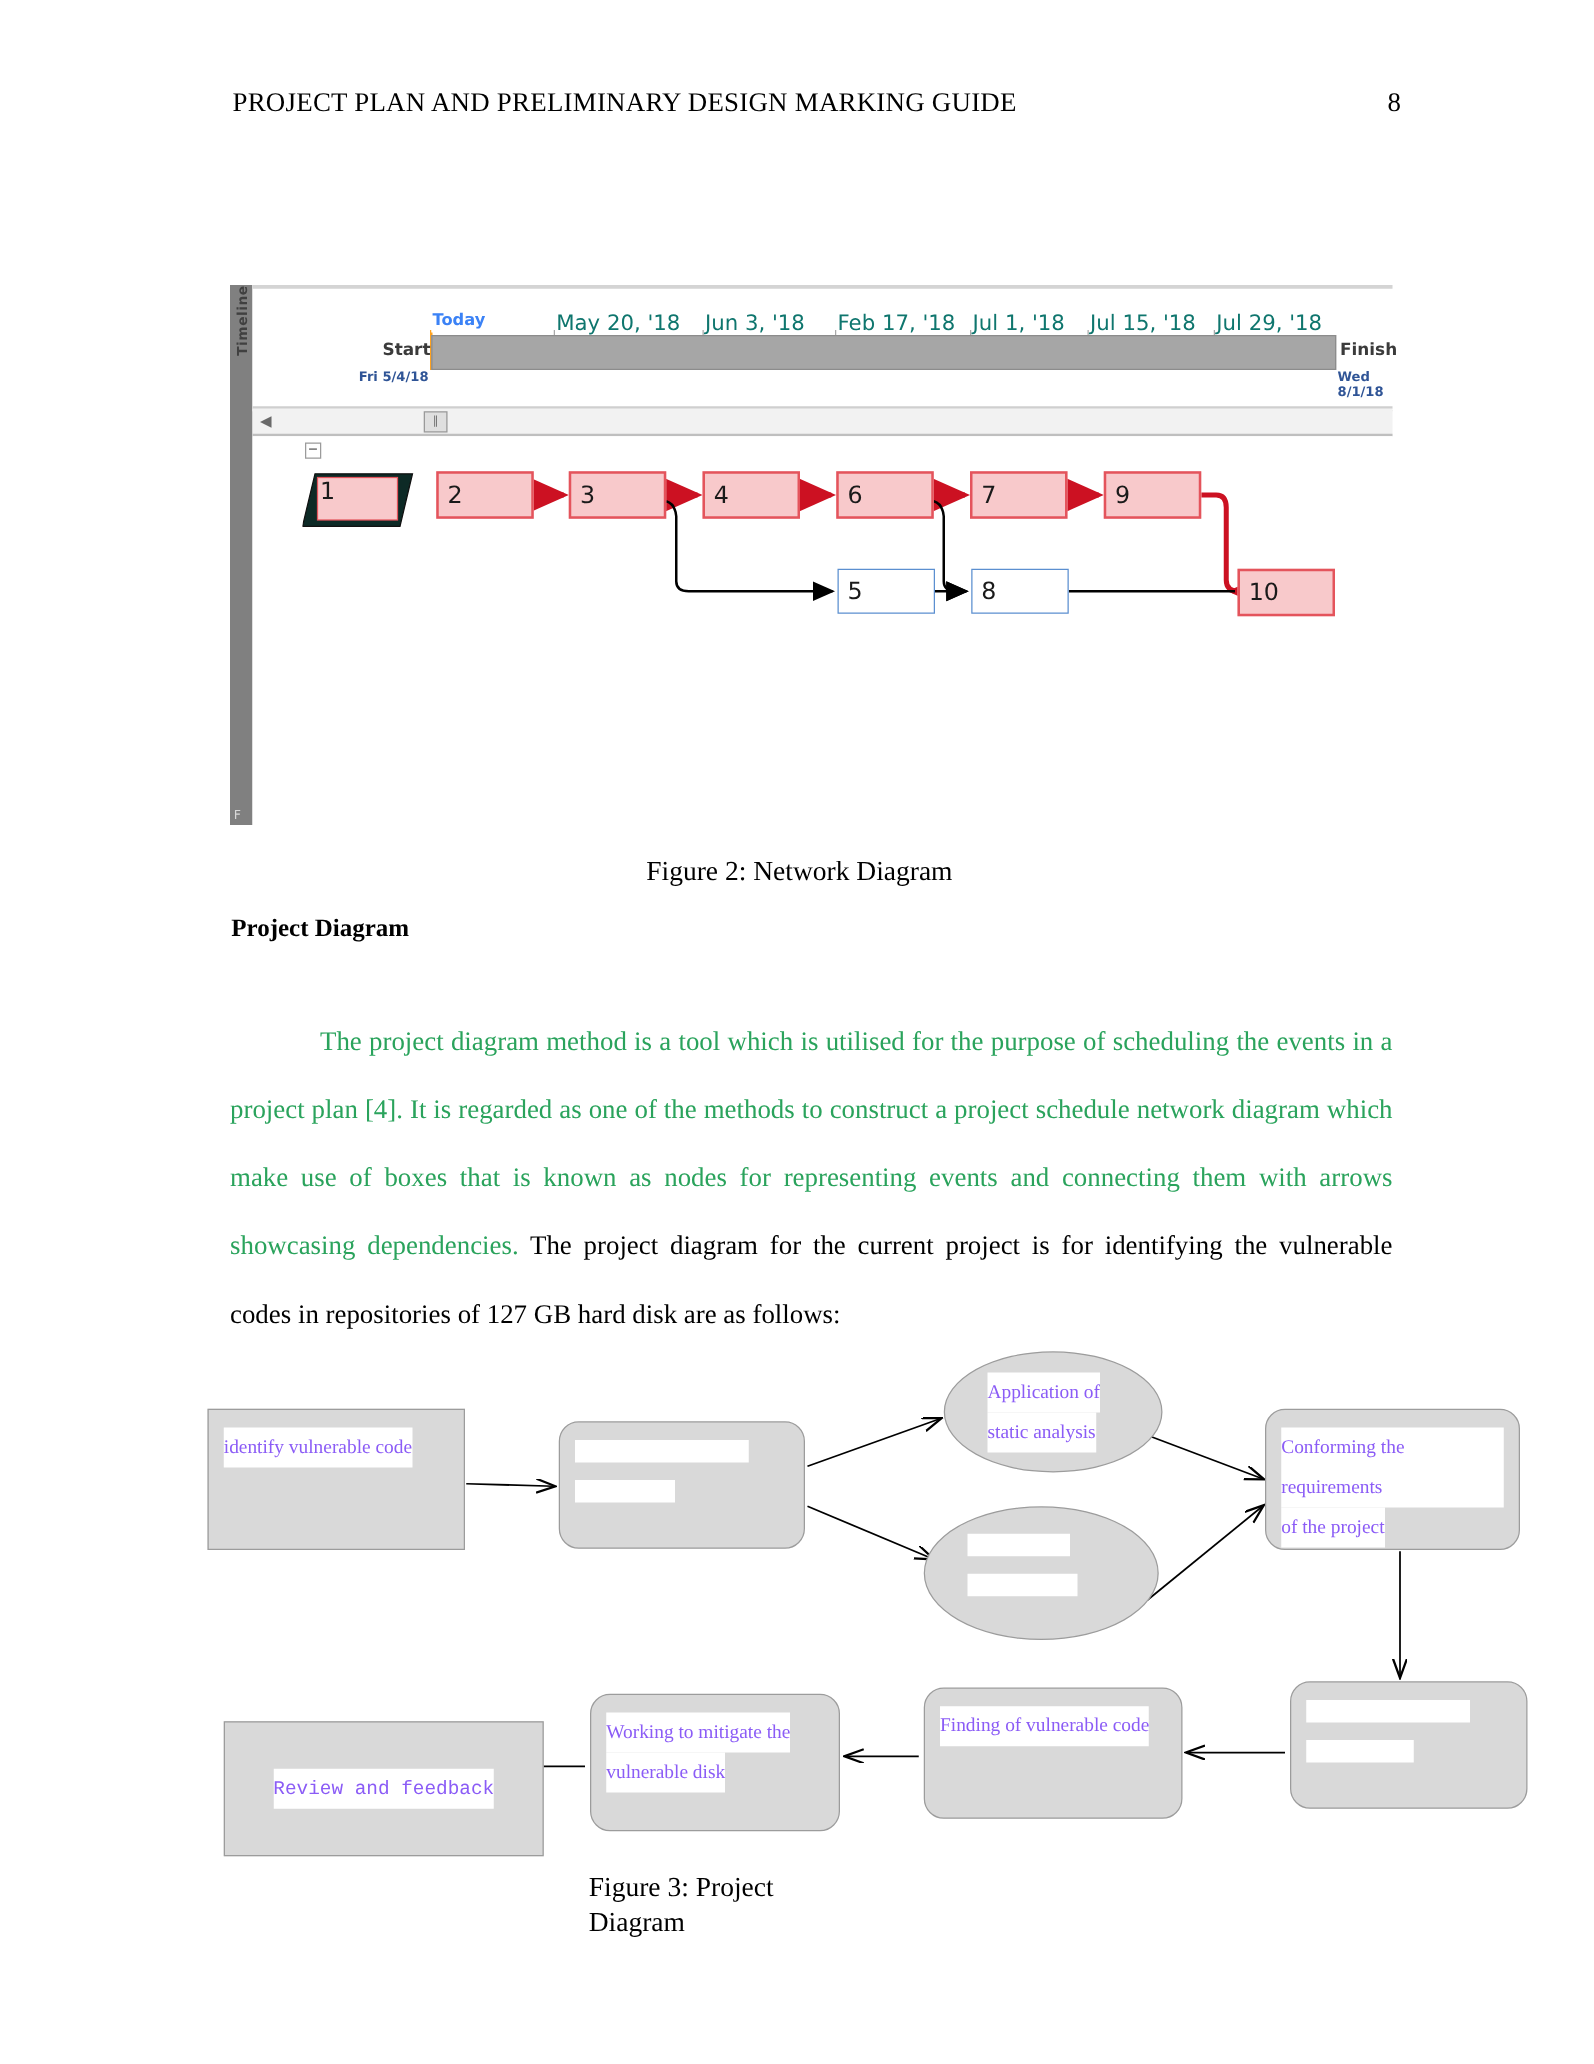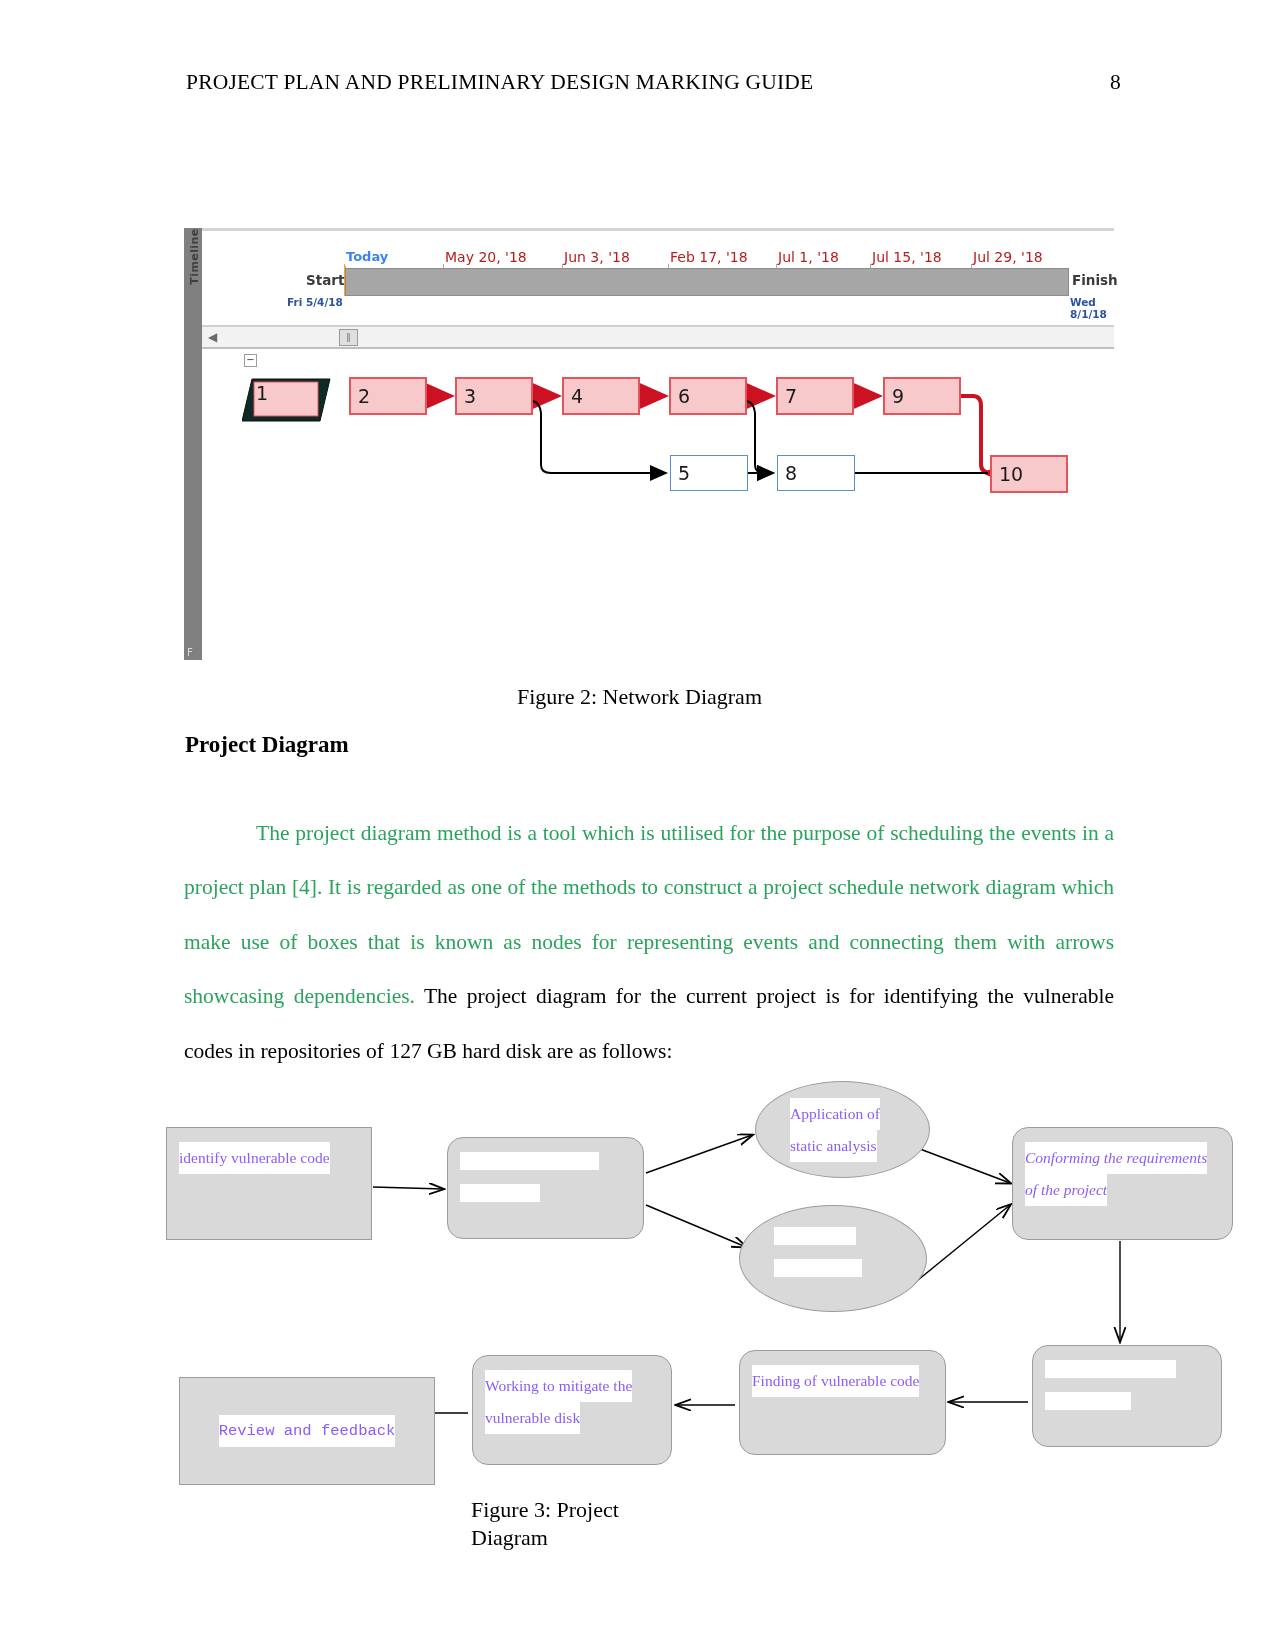--- a/index.html
+++ b/index.html
@@ -123,22 +123,22 @@
   .fig2 .today-tick {
     position: absolute;
     left: 142px; top: 33px;
     width: 1px; height: 16px;
     background: #ffa21f;
   }
   .fig2 .tickgroup { position: absolute; left: 0; top: 0; }
   .fig2 .tick-lbl {
     position: absolute;
     font-family: "DejaVu Sans", sans-serif;
-    font-size: 14px;
-    color: #b91c1c;
+    font-size: 17px;
+    color: #0f766e;
     white-space: nowrap;
     text-align: right;
   }
   .fig2 .tick-line {
     position: absolute;
     width: 1px; height: 17px;
     background: #a9a9a9;
     top: 33px;
   }
   .fig2 .tl-bar {
@@ -245,21 +245,21 @@
   #fig3-caption {
     left: 427px; top: 1496px;
     width: 175px;
     line-height: 1.28;
   }
 
   
   .heading {
     position: absolute;
     left: 141px; top: 732px;
-    font-size: 23px;
+    font-size: 20px;
     font-weight: bold;
     font-family: "Liberation Serif", serif;
   }
   .para {
     position: absolute;
     left: 140px; top: 784px;
     width: 930px;
     font-size: 21.5px;
     line-height: 54.5px;
     text-align: justify;
@@ -460,21 +460,21 @@
             <span class="ln">Application of</span>
             <span class="ln">static analysis</span>
           </div>
         </div>
         <div class="fc-shape ellipse" style="left: 585px; top: 140px; width: 188px; height: 107px; display: flex; flex-direction: column; justify-content: center; padding-left: 34px;">
           <div>
             <span class="blank" style="width: 82px; margin-bottom: 14px;"></span>
             <span class="blank" style="width: 88px; margin-bottom: 14px;"></span>
           </div>
         </div>
-        <div class="fc-shape round" style="left: 858px; top: 62px; width: 221px; height: 113px; font-style: italic;">
+        <div class="fc-shape round" style="left: 858px; top: 62px; width: 204px; height: 113px;">
           <div>
             <span class="ln">Conforming the requirements</span>
             <span class="ln">of the project</span>
           </div>
         </div>
         <div class="fc-shape round" style="left: 878px; top: 280px; width: 190px; height: 102px;">
           <div>
             <span class="blank" style="width: 131px; margin-bottom: 14px;"></span>
             <span class="blank" style="width: 86px; margin-bottom: 14px;"></span>
           </div>

